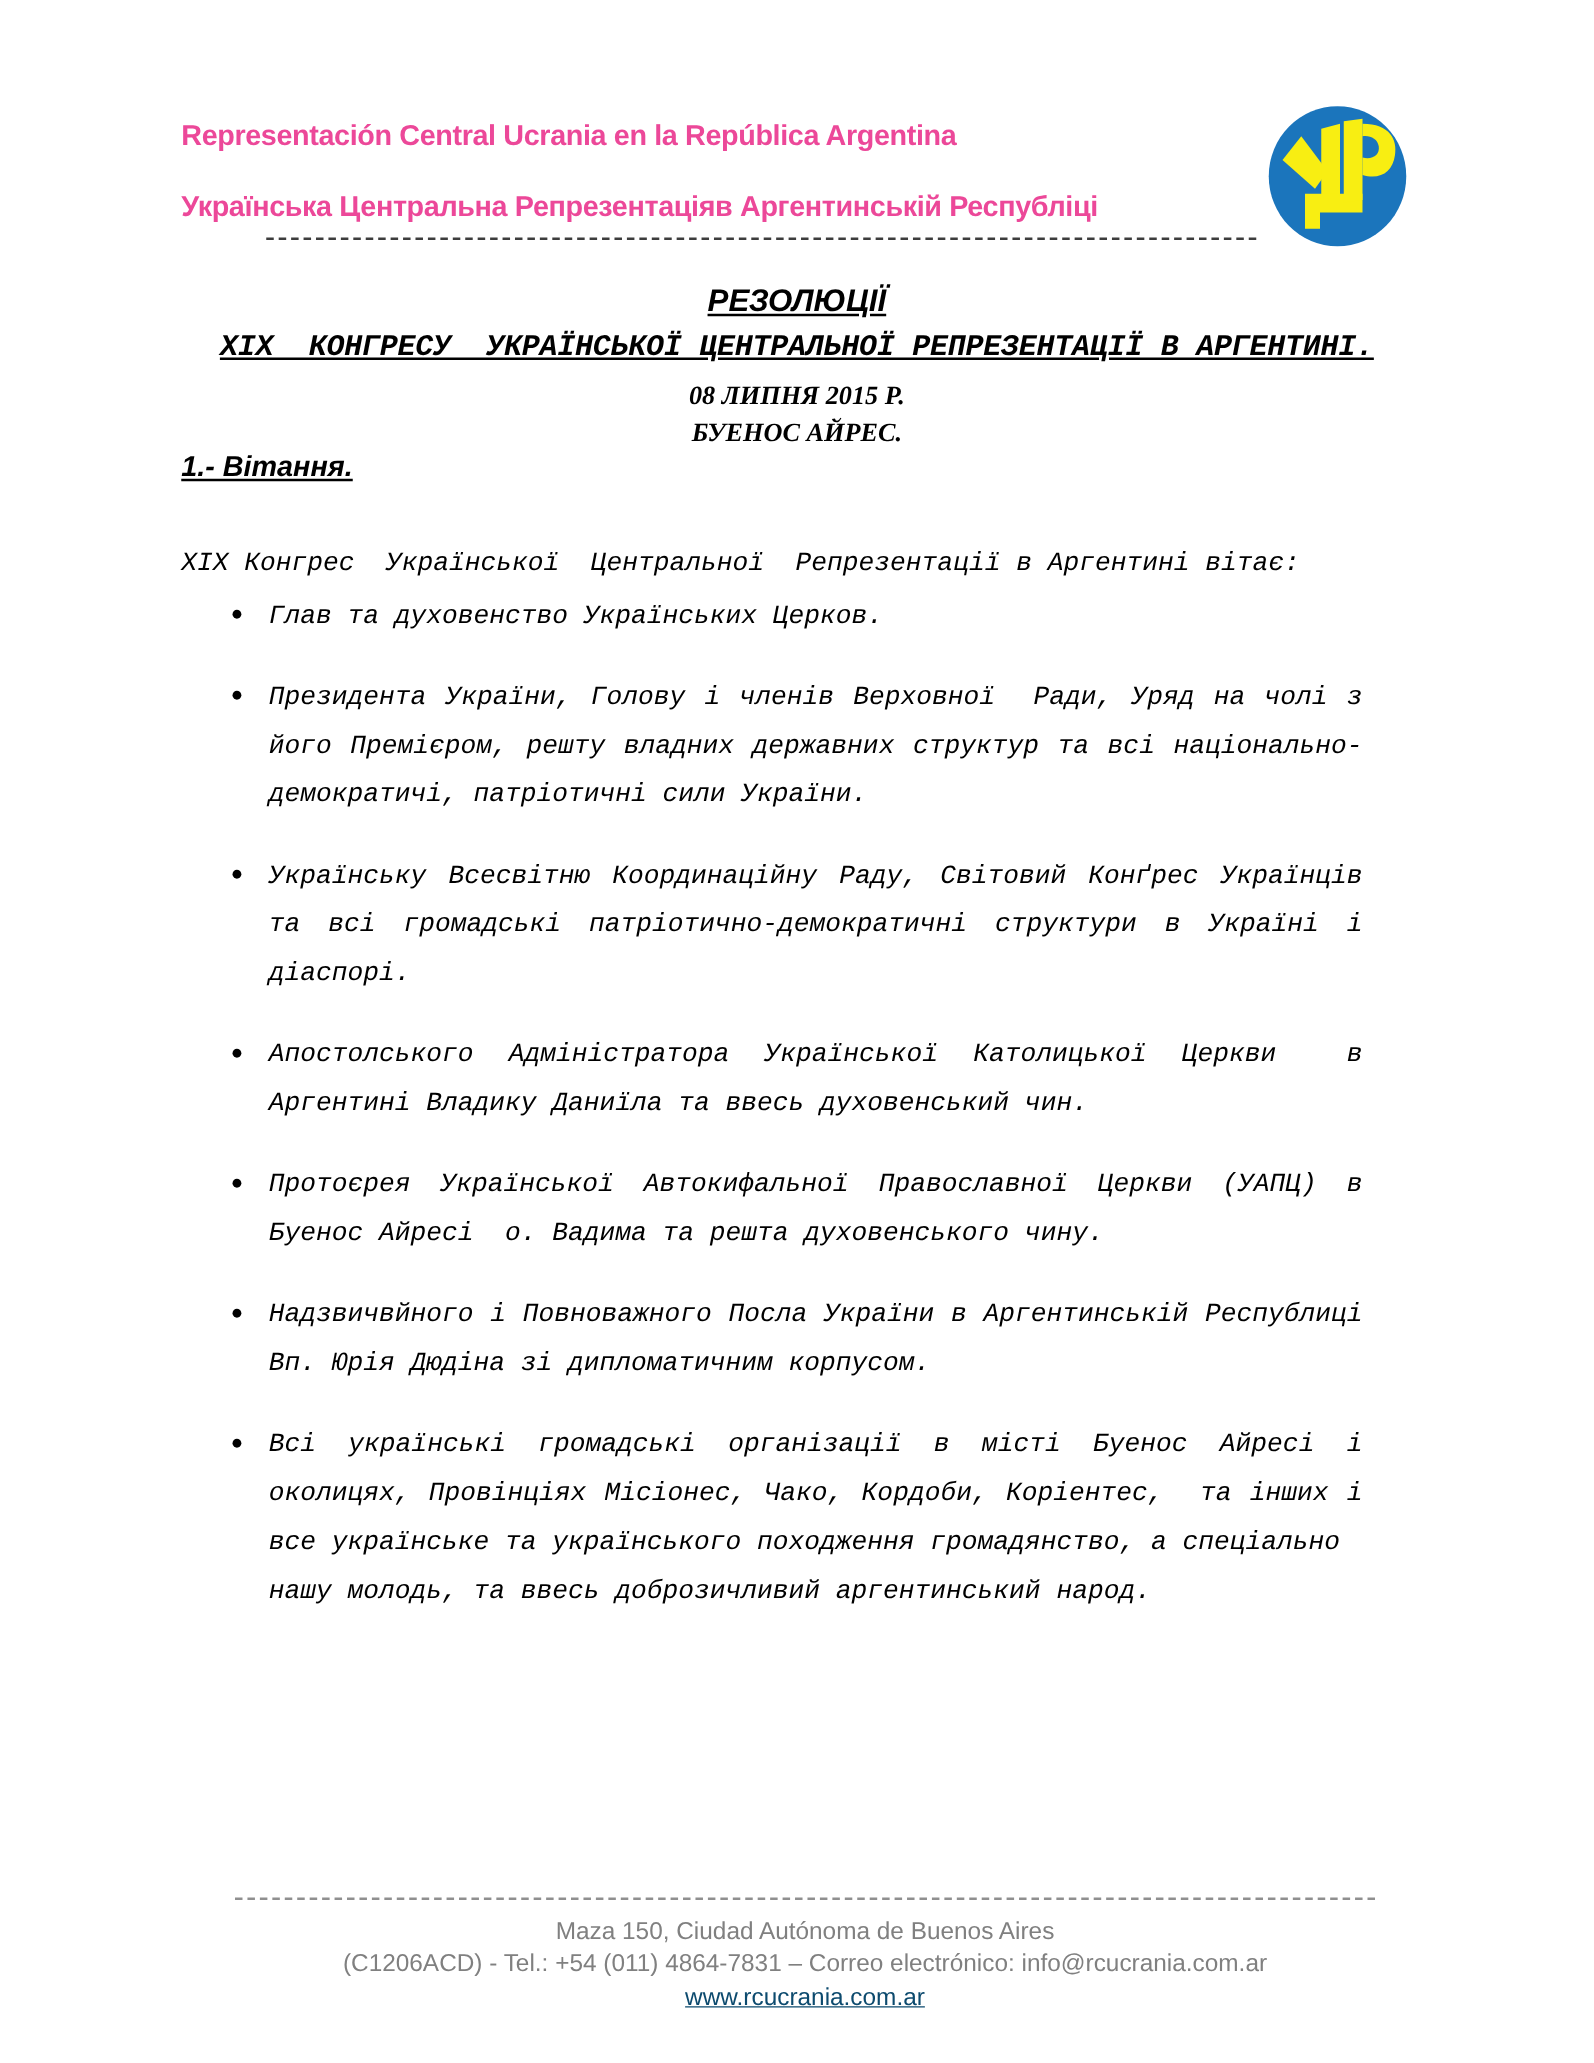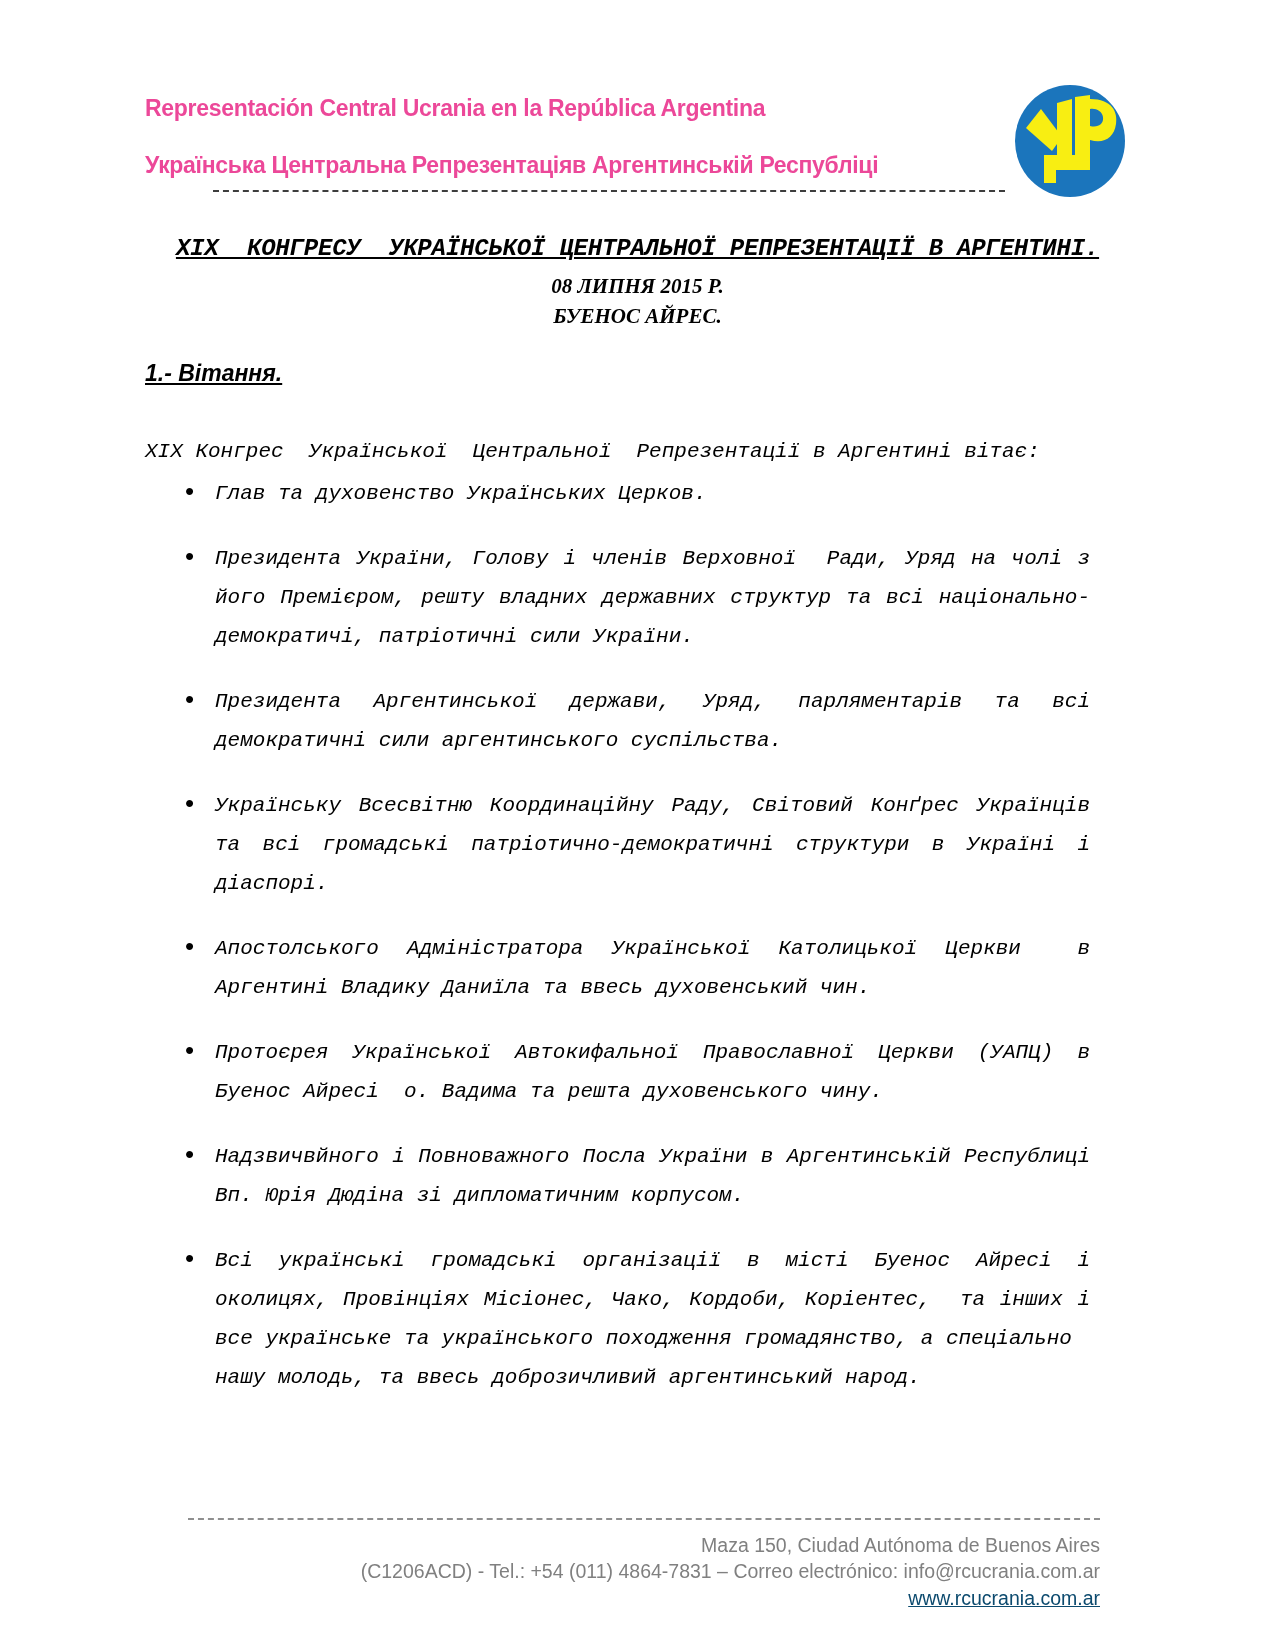--- a/index.html
+++ b/index.html
@@ -61,21 +61,21 @@
     text-align:justify;
   }
   .bullets li::before {
     content:"\2022"; position:absolute; left:0; top:0;
     font-size:26px; font-style:normal; line-height:37px;
   }
 
   
   .footer {
     position:absolute; top:1518px; left:188px; width:912px;
-    text-align:right; color:#808080; font-size:19.5px; line-height:26px;
+    text-align:center; color:#808080; font-size:19.5px; line-height:26px;
   }
   .footer-rule { border-top:2px dashed #8f8f8f; height:0; margin-bottom:12px; }
   .footer-link-line { margin-top:1px; }
   .footer-link { color:#0c4a6e; text-decoration:underline; cursor:pointer; }
 </style>
 </head>
 <body>
 
 <div class="header">
   <div class="header-line">Representación Central Ucrania en la República Argentina</div>
@@ -90,33 +90,33 @@
       <polygon points="14,46 29,27 50,55 40,69"></polygon>
       <polygon points="45,21 60,17 60,86 45,86"></polygon>
       <polygon points="32,73 78,73 78,88 44,88 44,101 32,101"></polygon>
       <path d="M63,15 L78,13 L78,78 L63,80 Z"></path>
       <path d="M78,17 C100,17 106,30 104,42 C102,56 92,62 78,58 L78,44 C86,46 92,42 91,35 C90,29 84,26 78,27 Z"></path>
     </g>
   </svg>
 </div>
 
 <div class="title-block">
+  <div class="title-1">РЕЗОЛЮЦІЇ</div>
   <div class="title-2 pre">XIX  КОНГРЕСУ  УКРАЇНСЬКОЇ ЦЕНТРАЛЬНОЇ РЕПРЕЗЕНТАЦІЇ В АРГЕНТИНІ.</div>
   <div class="title-date">08 ЛИПНЯ 2015 Р.</div>
   <div class="title-place">БУЕНОС АЙРЕС.</div>
 </div>
 
 <div class="section-heading">1.- Вітання.</div>
 
 <p class="intro pre">XIX Конгрес  Української  Центральної  Репрезентації в Аргентині вітає:</p>
 
 <ul class="bullets">
   <li><span class="pre">Глав та духовенство Українських Церков.</span></li>
   <li><span class="pre">Президента України, Голову і членів Верховної  Ради, Уряд на чолі з його Премієром, решту владних державних структур та всі національно-демократичі, патріотичні сили України.</span></li>
-  <li><span class="pre">Президента Аргентинської держави, Уряд, парляментарів та всі демократичні сили аргентинського суспільства.</span></li>
   <li><span class="pre">Українську Всесвітню Координаційну Раду, Світовий Конґрес Українців та всі громадські патріотично-демократичні структури в Україні і діаспорі.</span></li>
   <li><span class="pre">Апостолського Адміністратора Української Католицької Церкви  в Аргентині Владику Даниїла та ввесь духовенський чин.</span></li>
   <li><span class="pre">Протоєрея Української Автокифальної Православної Церкви (УАПЦ) в Буенос Айресі  о. Вадима та решта духовенського чину.</span></li>
   <li><span class="pre">Надзвичвйного і Повноважного Посла України в Аргентинській Республиці Вп. Юрія Дюдіна зі дипломатичним корпусом.</span></li>
   <li><span class="pre">Всі українські громадські організації в місті Буенос Айресі і околицях, Провінціях Місіонес, Чако, Кордоби, Коріентес,  та інших і все українське та українського походження громадянство, а спеціально
 нашу молодь, та ввесь доброзичливий аргентинський народ.</span></li>
 </ul>
 
 <div class="footer">
   <div class="footer-rule"></div>

